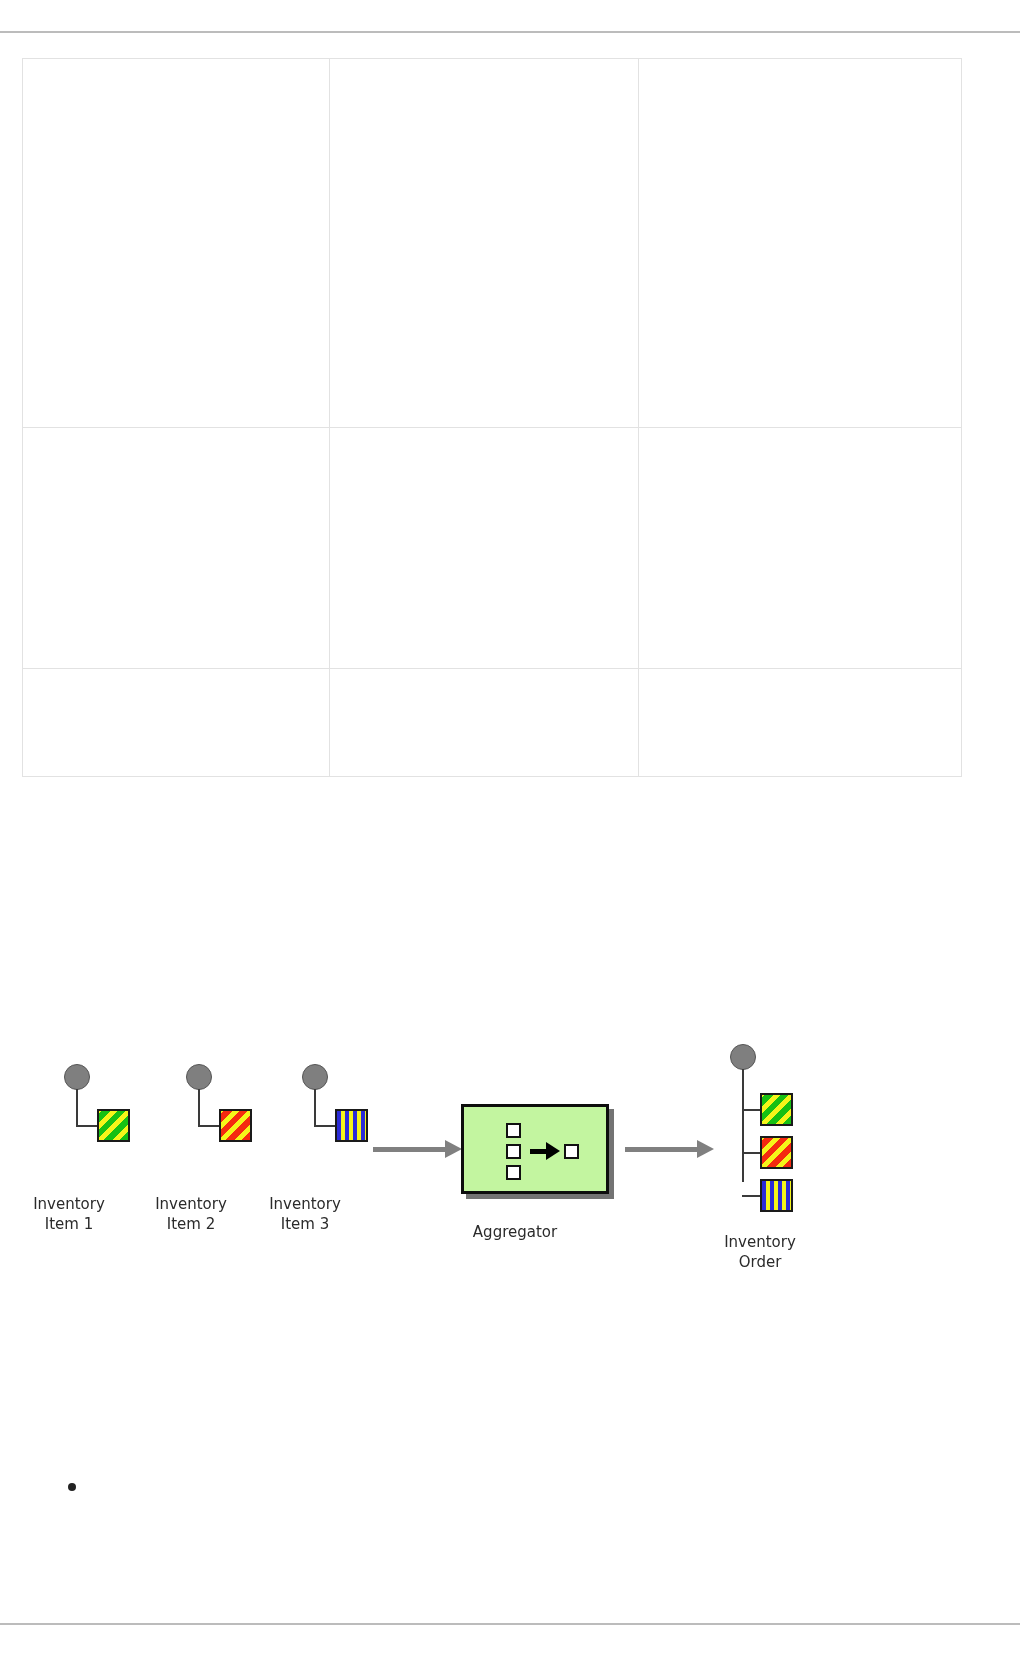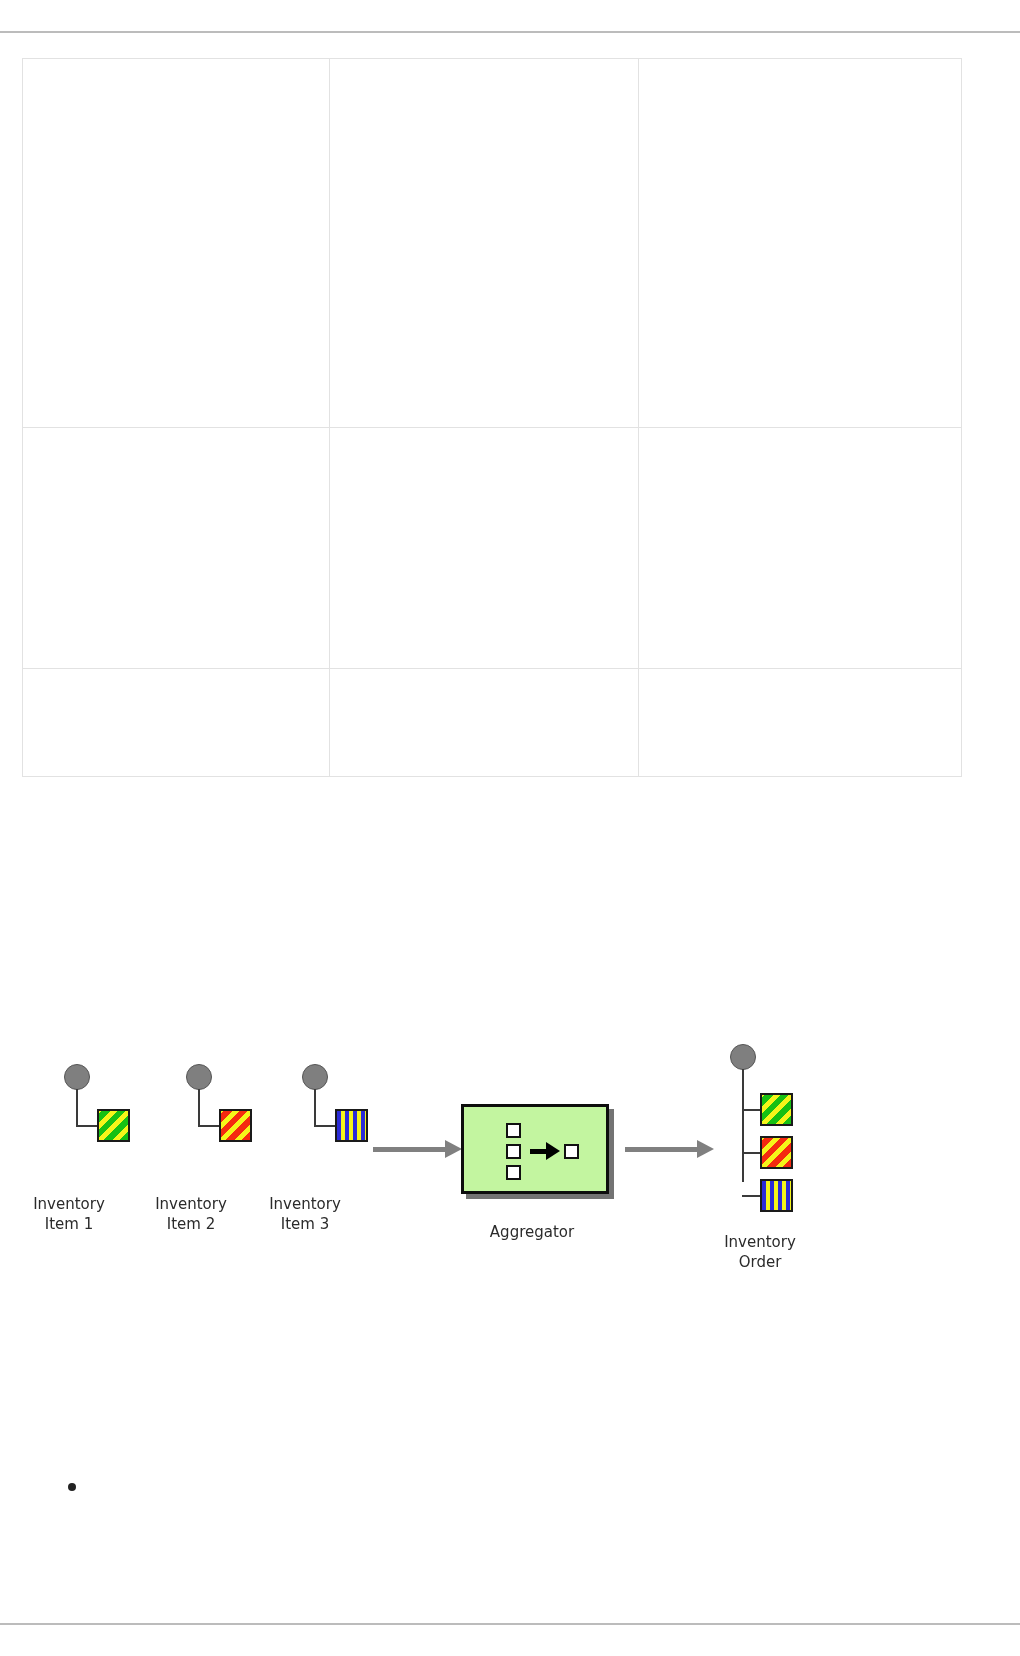--- a/index.html
+++ b/index.html
@@ -312,21 +312,21 @@
     <div class="aggregator-box" style="left:461px; top:68px;">
       <div class="agg-sq" style="left:42px; top:16px;"></div>
       <div class="agg-sq" style="left:42px; top:37px;"></div>
       <div class="agg-sq" style="left:42px; top:58px;"></div>
       <div class="agg-arrow" style="left:66px; top:42px; width:30px;">
         <div class="shaft" style="width:18px;"></div>
         <div class="head" style="left:16px;"></div>
       </div>
       <div class="agg-sq" style="left:100px; top:37px;"></div>
     </div>
-    <div class="node-label" style="left:457px; top:186px; width:150px;">Aggregator</div>
+    <div class="node-label" style="left:440px; top:186px; width:150px;">Aggregator</div>
 
     <div class="arrow" style="left:625px; top:110px; width:89px;">
       <div class="shaft" style="width:72px;"></div>
       <div class="head" style="left:72px;"></div>
     </div>
 
     <div class="composite" style="left:730px; top:8px;">
       <div class="comp-dot"></div>
       <div class="comp-spine"></div>
       <div class="comp-branch" style="top:65px;"></div>

